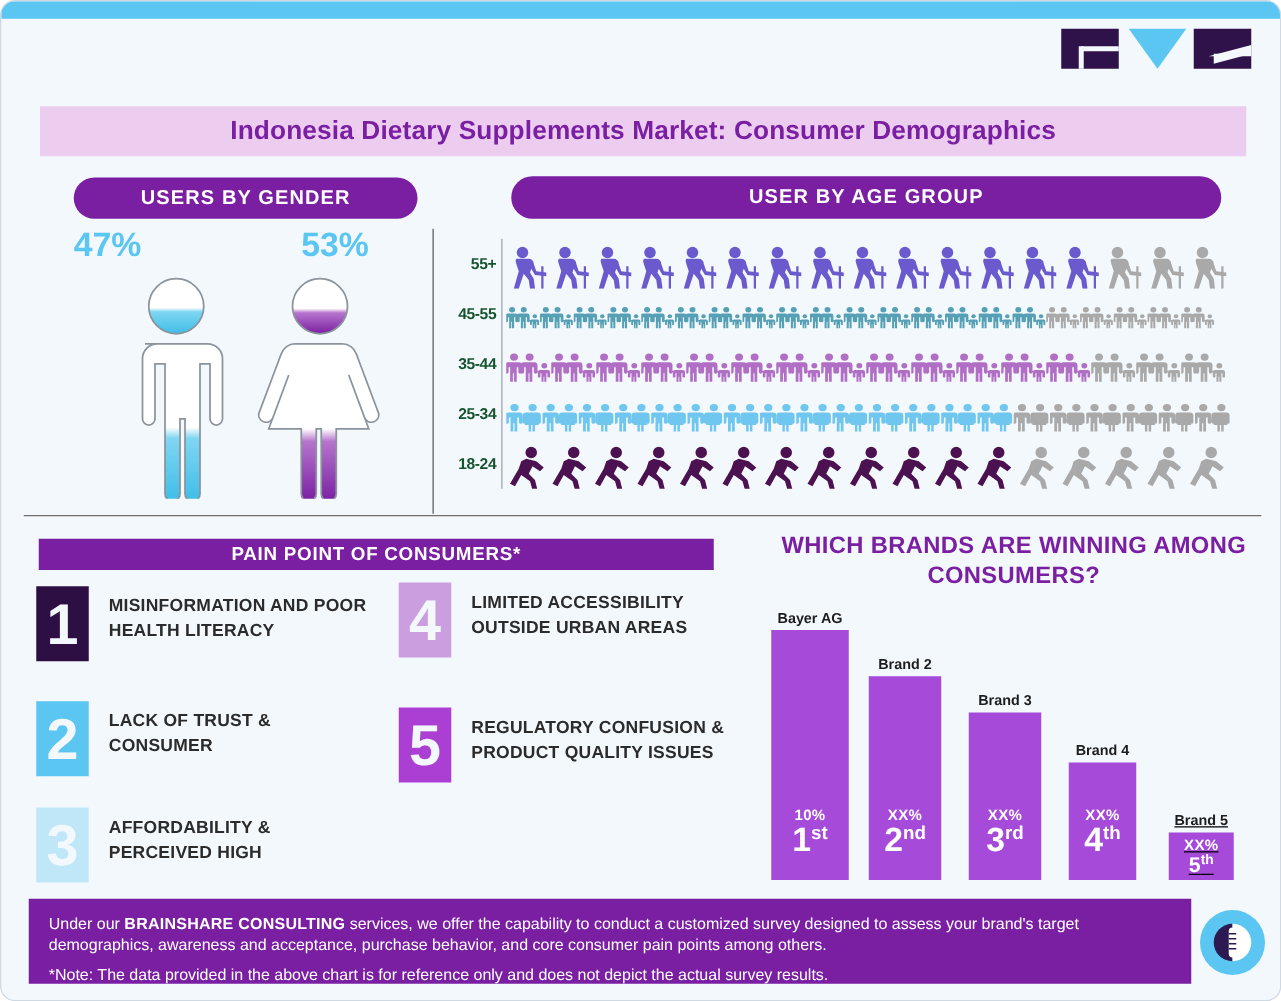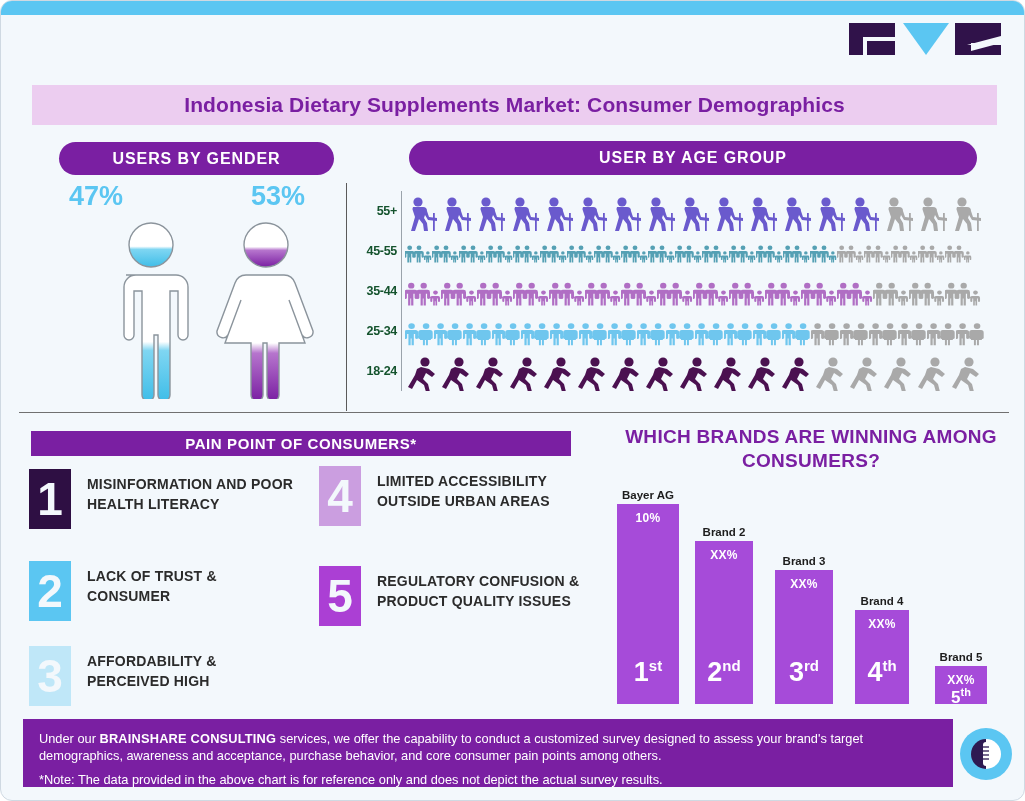--- a/index.html
+++ b/index.html
@@ -52,21 +52,21 @@
   
   .pill{
     position:absolute;background:#7a1fa2;border-radius:22px;
     display:flex;align-items:center;justify-content:center;
     color:#fff;font-weight:bold;font-size:16px;letter-spacing:.9px;
   }
   #pill-gender{left:58px;top:141px;width:275px;height:33px;}
   #pill-age{left:408px;top:140px;width:568px;height:34px;}
 
   
-  #gender{position:absolute;left:30px;top:180px;width:310px;height:225px;}
+  #gender{position:absolute;left:20px;top:180px;width:310px;height:225px;}
   .pctrow{position:relative;height:38px;}
   .pct{position:absolute;font-size:27px;font-weight:bold;color:#5bc6f2;}
   #pct-m{left:38px;top:0;}
   #pct-f{left:220px;top:0;}
   .figs{position:relative;height:185px;}
   .human{position:absolute;}
   #fig-male{left:65px;top:0;}
   #fig-female{left:175px;top:0;}
 
   
@@ -117,21 +117,21 @@
     position:absolute;left:608px;top:488px;width:400px;height:215px;
   }
   .bar-col{
     position:absolute;bottom:0;display:flex;flex-direction:column;align-items:center;
   }
   .bar-name{
     font-size:11.5px;font-weight:bold;color:#1d1d1d;margin-bottom:3px;white-space:nowrap;
   }
   .bar{
     width:100%;background:#a64bd9;position:relative;display:flex;
-    flex-direction:column;justify-content:space-between;align-items:center;
+    flex-direction:column;justify-content:flex-end;align-items:center;
   }
   .bar-pct{color:#fff;font-size:12px;font-weight:bold;margin-top:7px;letter-spacing:.3px;}
   .bar-rank{
     color:#fff;font-size:27px;font-weight:bold;line-height:1;margin-bottom:18px;
   }
   .bar-rank sup{font-size:15px;vertical-align:super;}
   .bar-rank.small{font-size:17px;margin-bottom:3px;}
   .bar-rank.small sup{font-size:11px;}
 
   
@@ -907,21 +907,21 @@
           <div class="bar-rank">3<sup>rd</sup></div>
         </div>
       </div>
       <div class="bar-col" style="left: 246px; width: 54px;">
         <div class="bar-name">Brand 4</div>
         <div class="bar" style="height: 94px; background: rgb(166, 75, 217);">
           <div class="bar-pct">XX%</div>
           <div class="bar-rank">4<sup>th</sup></div>
         </div>
       </div>
-      <div class="bar-col" style="left: 326px; width: 52px;">
+      <div class="bar-col" style="left: 326px; width: 52px; text-decoration: underline;">
         <div class="bar-name">Brand 5</div>
         <div class="bar" style="height: 38px; background: rgb(166, 75, 217);">
           <div class="bar-pct">XX%</div>
           <div class="bar-rank small">5<sup>th</sup></div>
         </div>
       </div>
     </div>
 
   <div id="footer">
     <p><span>Under our </span><b>BRAINSHARE CONSULTING</b><span> services, we offer the capability to conduct a customized survey designed to assess your brand's target demographics, awareness and acceptance, purchase behavior, and core consumer pain points among others.</span></p>

